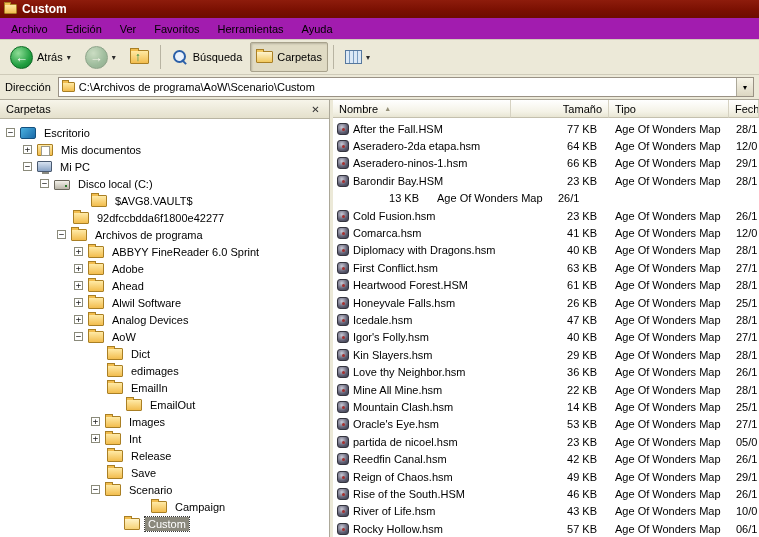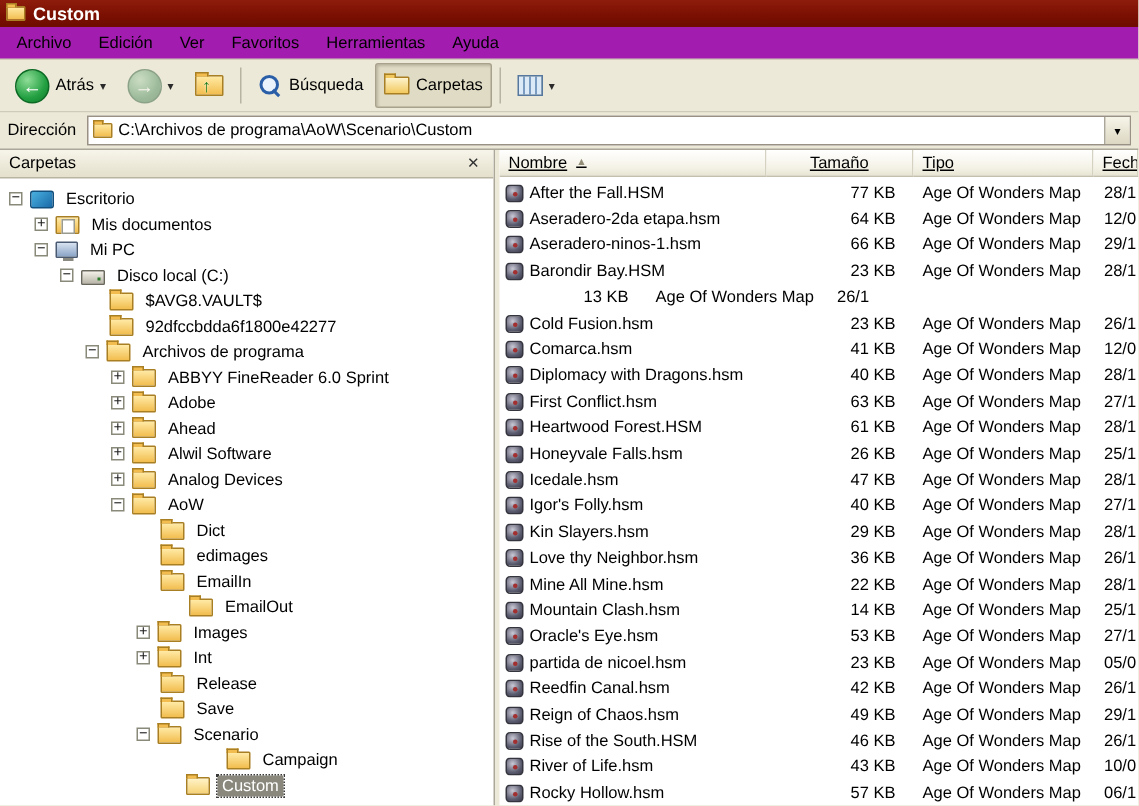--- a/index.html
+++ b/index.html
@@ -87,30 +87,30 @@
          background:#fff; border:1px solid #9a9a8e; }
   .icon-mypc { width:15px; height:11px; background:linear-gradient(#d7e2f0,#8aa4c6); border:1px solid #4a5a70; border-radius:1px; }
   .icon-mypc::after { content:''; position:absolute; left:4px; bottom:-3px; width:7px; height:2px; background:#8a8a80; }
   .icon-drive { height:10px; margin-top:2px; background:linear-gradient(#f3f1e9,#b9b5a8); border:1px solid #6a675c; border-radius:1px; }
   .icon-drive::after { content:''; position:absolute; right:2px; bottom:2px; width:2px; height:2px; background:#2a7a2a; }
   .tlabel { padding:1px 3px; color:#000; }
   .tree-row.selected .tlabel { background:#8a887c; color:#fff; outline:1px dotted #3a3a3a; }
 
   
   .file-panel { flex:1; min-width:0; background:#fff; display:flex; flex-direction:column; overflow:hidden; }
-  .list-header { display:flex; flex:none; height:18px;text-decoration:underline; }
+  .list-header { display:flex; flex:none; height:18px; }
   .hcell { display:flex; align-items:center; padding:0 6px; height:18px;
            border-right:1px solid #d6d2c2; border-bottom:1px solid #c4c0ae;
            background:linear-gradient(#ffffff,#f4f2e6 70%,#e8e5d3); overflow:hidden; white-space:nowrap; }
   .sort-arrow { font-size:7px; color:#938e77; margin-left:6px; }
   .col0 { width:178px; }
   .col1 { width:98px; }
   .col2 { width:120px; }
   .col3 { flex:1; min-width:0; }
-  .hcell.col1 { justify-content:center; }
+  .hcell.col1 { justify-content:flex-end; }
   .rows { flex:1; overflow:hidden; padding-top:2px; }
   .frow { display:flex; align-items:center; height:17.4px; }
   .fcell { overflow:hidden; white-space:nowrap; color:#000; }
   .fcell.col0 { display:flex; align-items:center; padding-left:4px; gap:4px; }
   .fcell.col1 { text-align:right; padding-right:12px; }
   .fcell.col2 { padding-left:6px; }
   .fcell.col3 { padding-left:7px; }
   .aowicon { display:inline-block; width:12px; height:12px; flex:none; border-radius:3px;
            background:radial-gradient(circle at 38% 32%, #c9c9d6, #5c5c70 62%, #3b3b4b);
            border:1px solid #34343e; position:relative; }
@@ -196,21 +196,21 @@
           <div class="tree-row" style="padding-left: 23px;">
             <span class="exp">−</span>
             <span class="ticon icon-mypc"></span>
             <span class="tlabel">Mi PC</span>
           </div>
           <div class="tree-row" style="padding-left: 40px;">
             <span class="exp">−</span>
             <span class="ticon icon-drive"></span>
             <span class="tlabel">Disco local (C:)</span>
           </div>
-          <div class="tree-row" style="padding-left: 57px;">
+          <div class="tree-row" style="padding-left: 75px;">
             <span class="exp-spacer"></span>
             <span class="ticon icon-folder"></span>
             <span class="tlabel">$AVG8.VAULT$</span>
           </div>
           <div class="tree-row" style="padding-left: 57px;">
             <span class="exp-spacer"></span>
             <span class="ticon icon-folder"></span>
             <span class="tlabel">92dfccbdda6f1800e42277</span>
           </div>
           <div class="tree-row" style="padding-left: 57px;">

